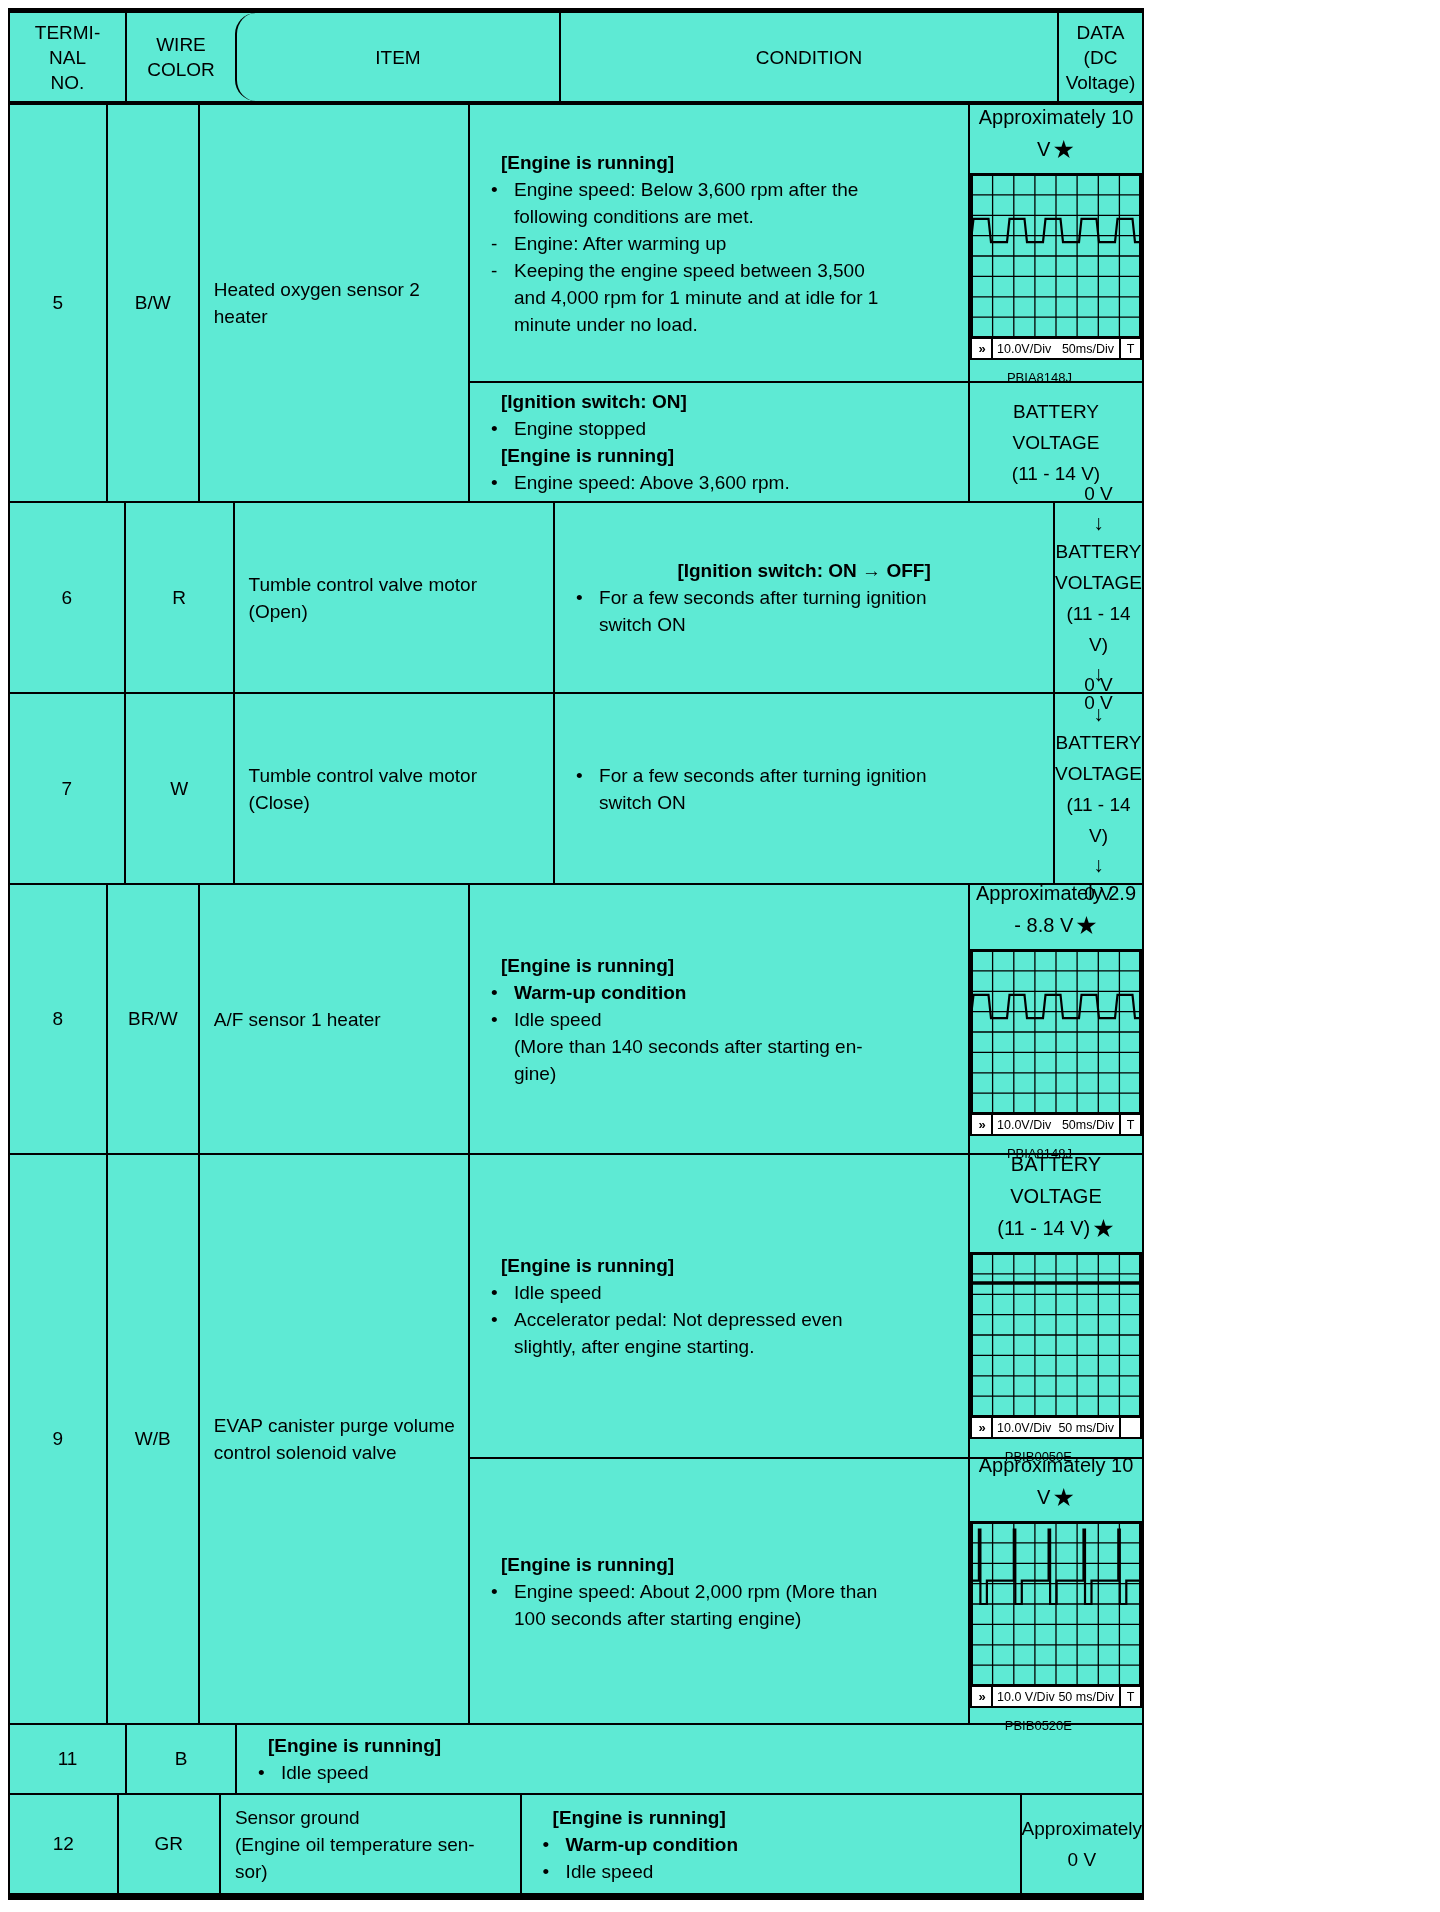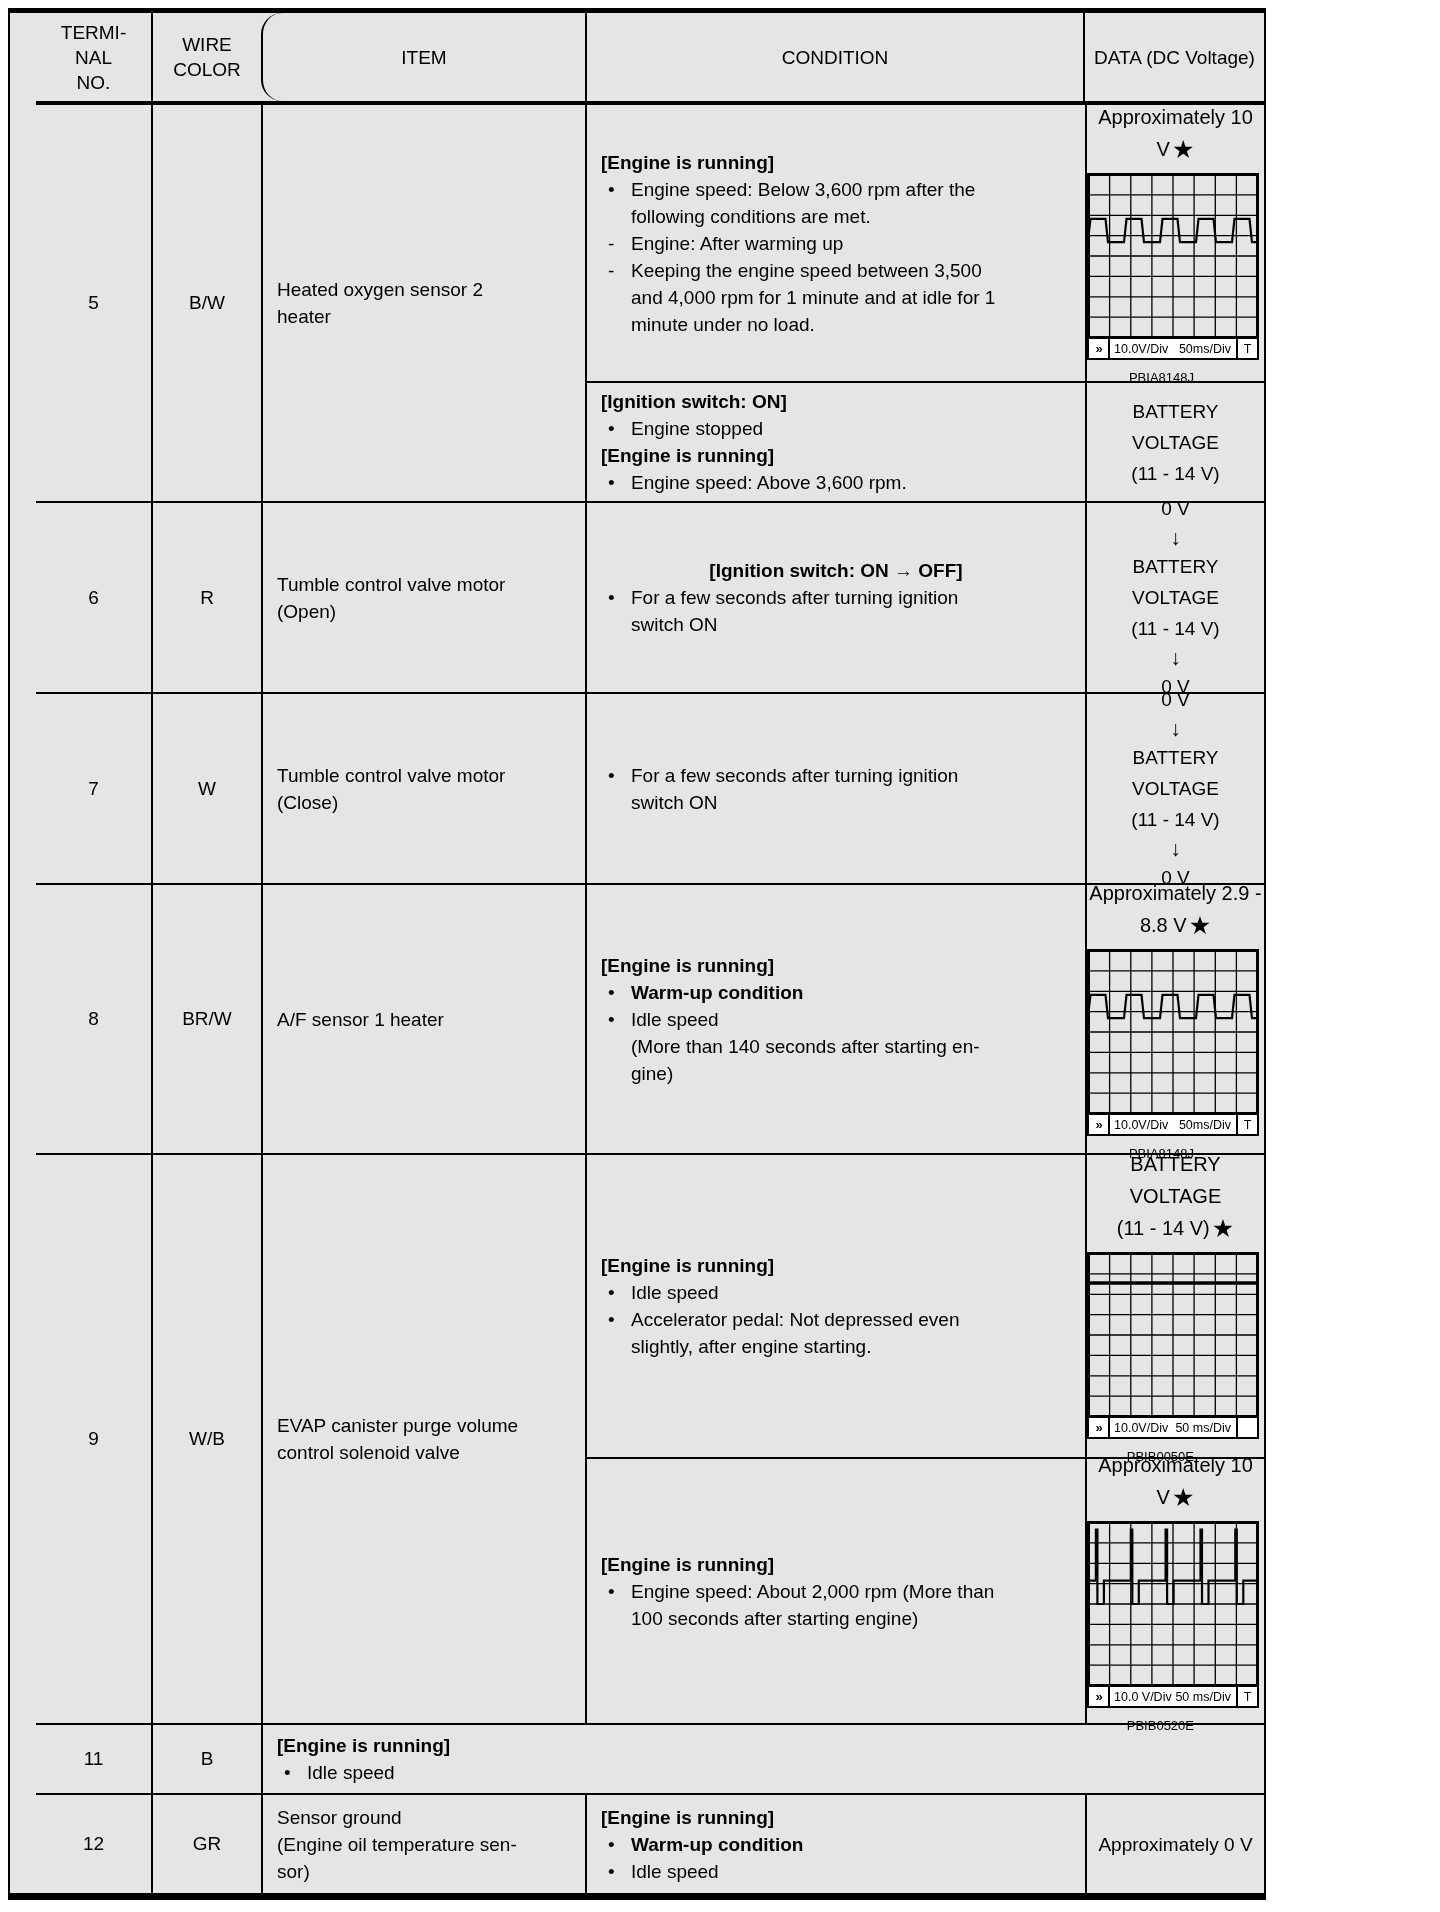--- a/index.html
+++ b/index.html
@@ -2,25 +2,24 @@
 <html><head>
 <meta charset="utf-8">
 <style>
   * { margin:0; padding:0; box-sizing:border-box; }
   html,body { background:#fff; }
   body {
     width:1440px; height:1912px; position:relative; overflow:hidden;
     font-family:"Liberation Sans", sans-serif; color:#000;
   }
   .ecm-table {
-    position:absolute; left:8px; top:8px; width:1258px;
+    position:absolute; left:8px; top:8px; width:1136px;
     border-left:2px solid #000; border-right:2px solid #000;
     border-top:5px solid #000; border-bottom:7px solid #000;
-    background:#e5e5e5;
-    padding-left:26px;
+    background:#5eead4;
   }
   
   .thead { display:flex; height:92px; border-bottom:4px solid #000; }
   .th {
     display:flex; align-items:center; justify-content:center; text-align:center;
     font-size:19px; line-height:25px; white-space:pre-line;
   }
   .w1 { width:115px; }
   .w2 { width:110px; border-left:2px solid #000; }
   .w3 { width:324px; border-left:2px solid #000;border-radius:21px; }
@@ -36,21 +35,21 @@
   .subwrap { flex:1; display:flex; flex-direction:column; border-left:2px solid #000; }
   .subrow { display:flex; }
   .subrow + .subrow { border-top:2px solid #000; }
   .c-cond {
     width:498px; display:flex; flex-direction:column; justify-content:center;
     padding:10px 6px 10px 14px;
   }
   .c-data { flex:1; border-left:2px solid #000; display:flex; align-items:center; justify-content:center; }
   
   .cond-line { font-size:19px; line-height:27px; }
-  .h-left { font-weight:bold; }
+  .h-left { font-weight:bold;margin-left:17px; }
   .h-center { font-weight:bold; text-align:center; padding-right:8px; }
   .li { display:flex; }
   .marker { width:30px; flex:none; padding-left:7px; }
   .li-text { flex:1; white-space:pre-line; }
   .bold { font-weight:bold; }
   
   .d-lines { width:100%; text-align:center; font-size:19px; line-height:31px; }
   .d-arrow { font-size:21px; line-height:27px; }
   
   .scope-wrap { display:flex; flex-direction:column; align-items:flex-start; width:100%; }

